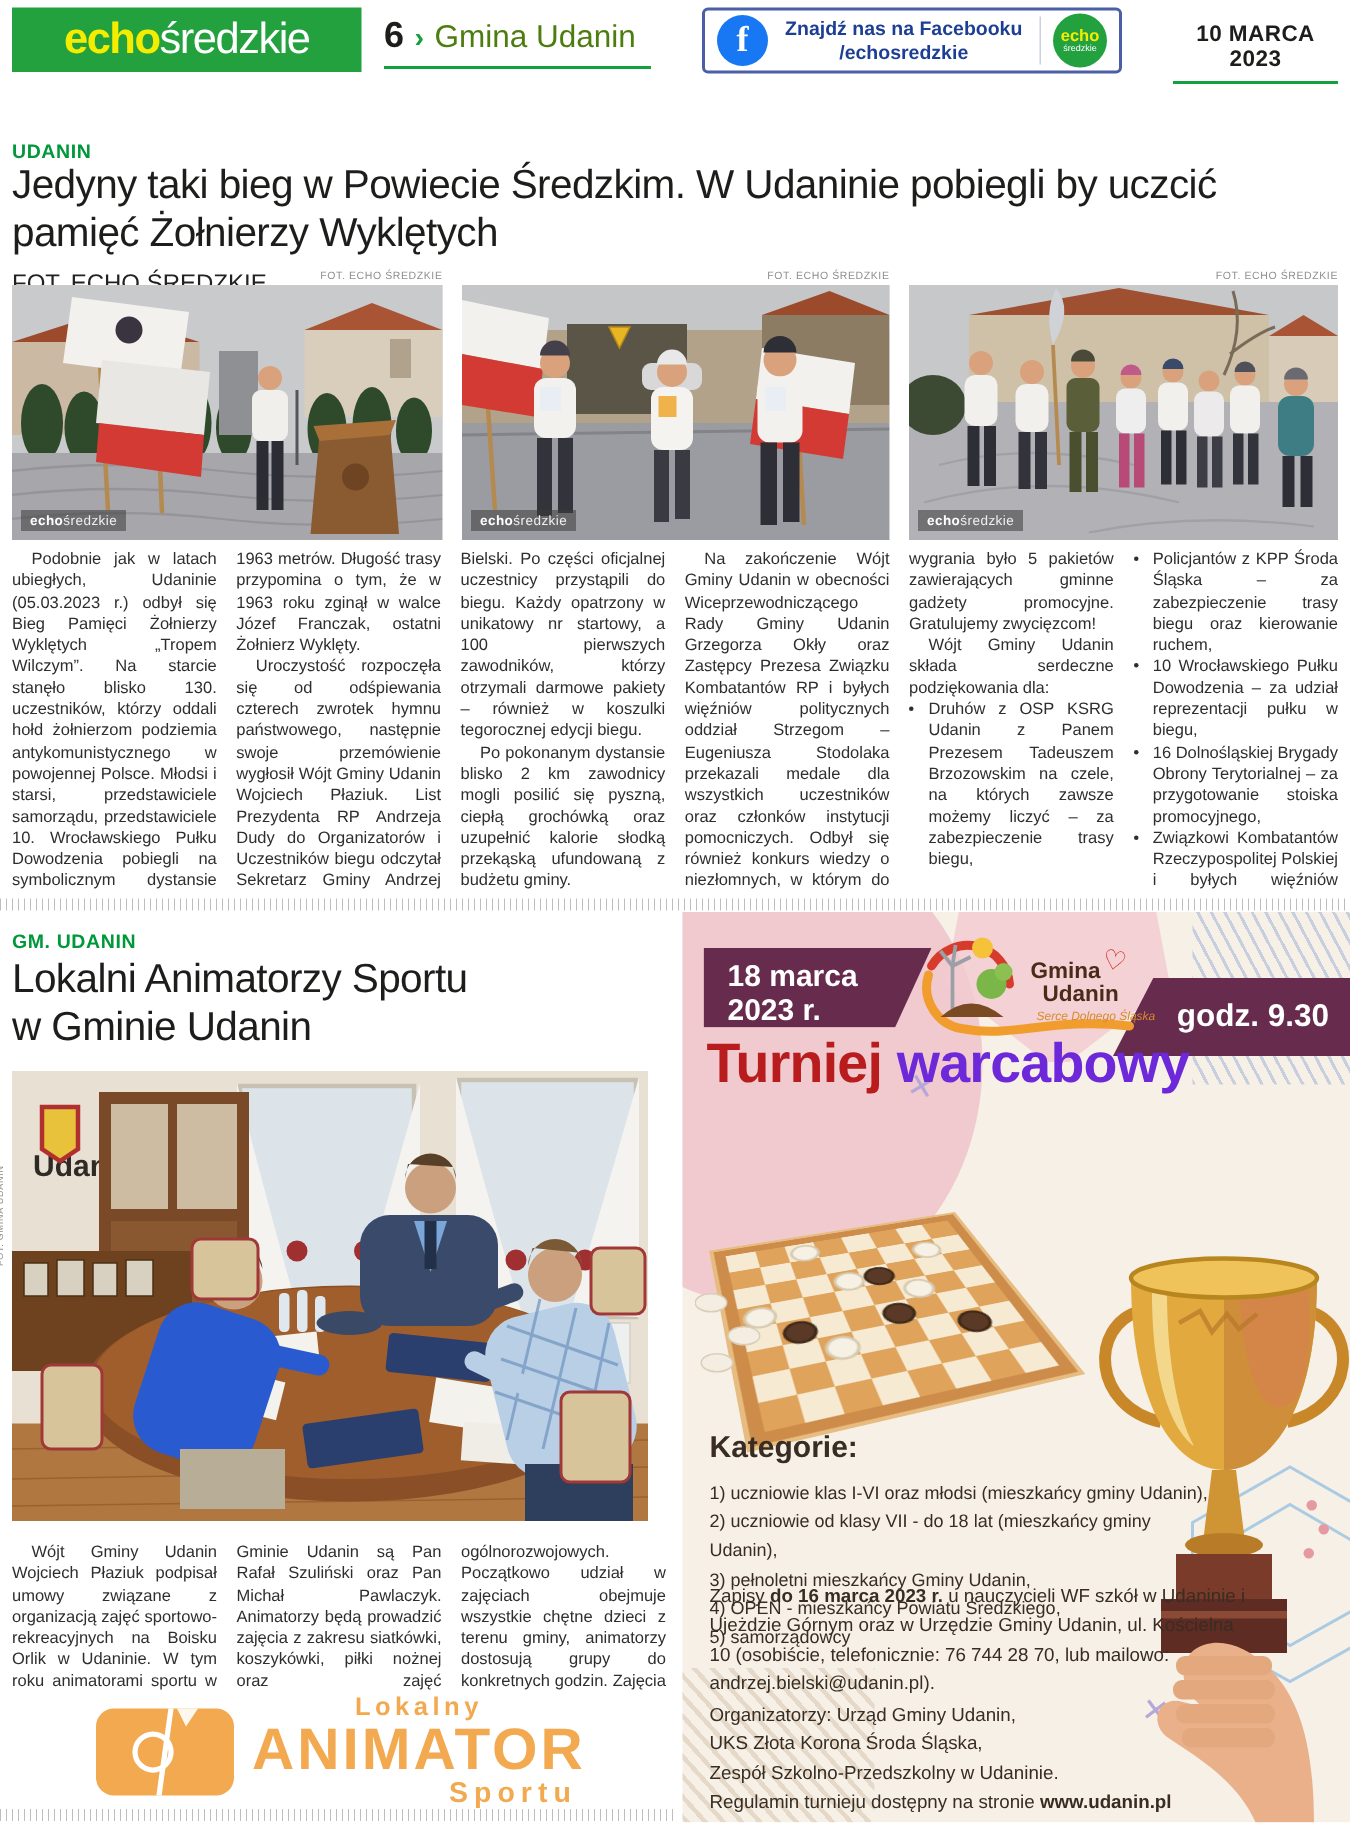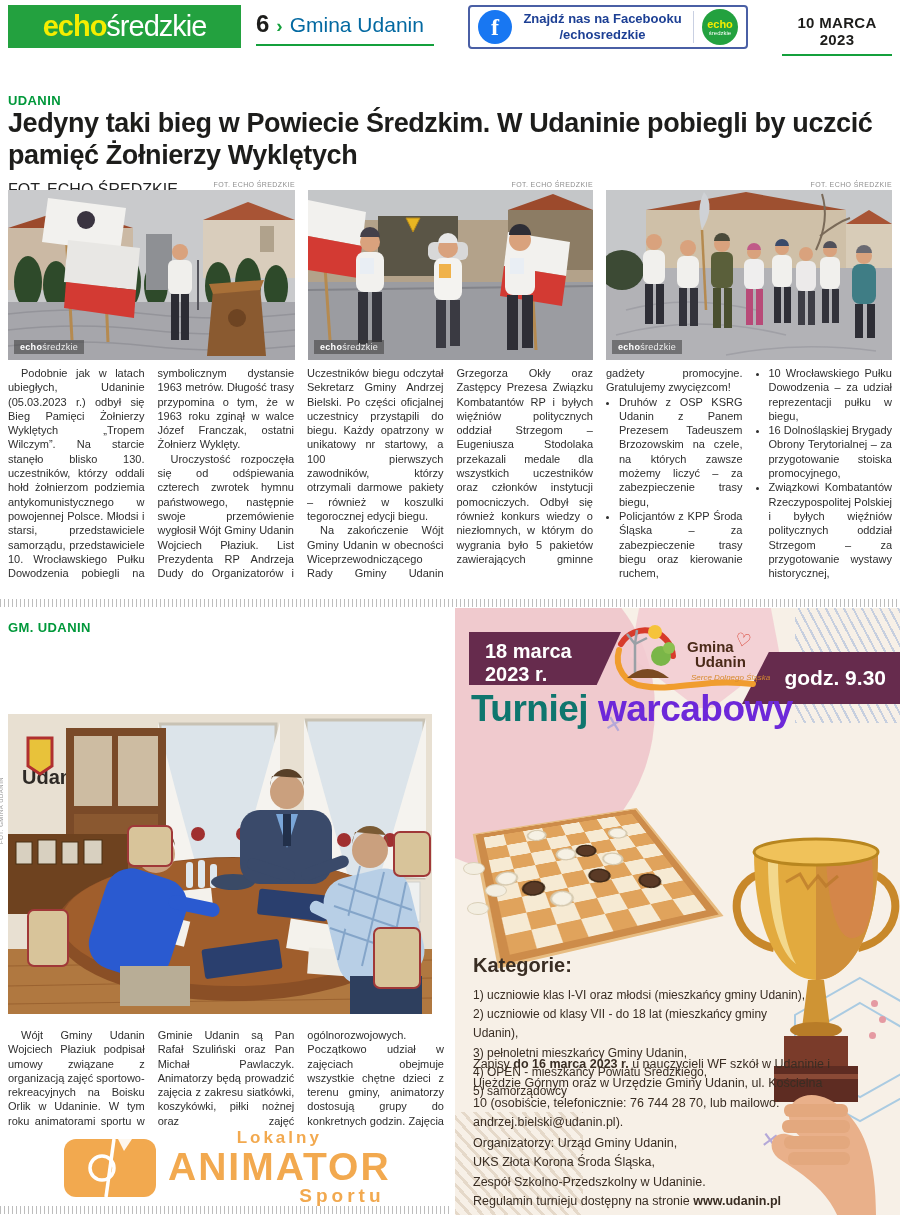--- a/index.html
+++ b/index.html
@@ -8,38 +8,38 @@
 
   
   .masthead{position:absolute;left:8px;top:5px;width:233px;height:43px;background:#23a13f;
     display:flex;align-items:center;justify-content:center;}
   .masthead .echo{color:#f5ed00;font-weight:700;font-size:29px;letter-spacing:-1px;}
   .masthead .sredzkie{color:#ffffff;font-weight:300;font-size:29px;letter-spacing:-1px;}
   .section-block{position:absolute;left:256px;top:10px;width:178px;}
   .section-inner{display:flex;align-items:baseline;gap:7px;}
   .page-num{font-size:24px;font-weight:700;color:#1d1d1b;}
   .chev{font-size:19px;font-weight:700;color:#14a03c;}
-  .section-name{font-size:21px;font-weight:500;color:#0369a1;}
+  .section-name{font-size:21px;font-weight:500;color:#4d7c0f;}
   .green-rule{height:2px;background:#14a03c;margin-top:6px;}
   .fb-badge{position:absolute;left:468px;top:5px;width:280px;height:44px;border:2px solid #4a5fa5;
     border-radius:4px;background:#fff;display:flex;align-items:center;padding:0 8px;box-sizing:border-box;gap:8px;}
   .fb-circle{width:34px;height:34px;border-radius:50%;background:#1877f2;color:#fff;
     display:flex;align-items:center;justify-content:center;font-weight:700;font-size:24px;font-family:"Liberation Serif",serif;}
   .fb-text{flex:1;text-align:center;color:#1c3f94;font-weight:700;font-size:13px;line-height:1.25;}
   .fb-div{width:1px;height:32px;background:#c9d0e2;}
   .mini-echo{width:36px;height:36px;border-radius:50%;background:#23a13f;display:flex;flex-direction:column;
     align-items:center;justify-content:center;line-height:1;}
   .mini-echo .e1{color:#f5ed00;font-weight:700;font-size:11px;}
   .mini-echo .e2{color:#fff;font-size:6px;}
   .date-block{position:absolute;right:8px;top:14px;width:110px;text-align:center;}
   .date-text{font-size:15px;font-weight:700;color:#1d1d1b;letter-spacing:.3px;}
 
   
   .kicker{font-size:13px;font-weight:700;color:#00983a;letter-spacing:.4px;}
-  .headline{font-weight:700;color:#1d1d1b;letter-spacing:-.4px;}
+  .headline{font-weight:400;color:#1d1d1b;letter-spacing:-.4px;}
   .credit{font-size:7px;color:#8f8f8f;letter-spacing:.4px;text-align:right;}
   .photo{position:absolute;overflow:hidden;background:#b9bcbf;}
   .wm{position:absolute;left:6px;bottom:6px;background:rgba(60,60,60,.55);color:#eee;
     font-size:9px;padding:2px 6px;letter-spacing:.3px;}
   .wm b{color:#fff;}
   .ticks{position:absolute;height:8px;
     background-image:repeating-linear-gradient(90deg,#bdbdbd 0 1px,transparent 1px 4px);}
 
   #a1-kicker{position:absolute;left:8px;top:93px;}
   #a1-headline{position:absolute;left:8px;top:108px;width:880px;font-size:27px;line-height:1.17;}
@@ -83,21 +83,21 @@
   .pinkdot{position:absolute;width:7px;height:7px;border-radius:50%;background:#e59aa2;}
 
   .banner{position:absolute;background:#662b4d;color:#fff;font-weight:700;}
   #banner-date{left:14px;top:24px;width:152px;height:53px;padding:8px 0 0 16px;box-sizing:border-box;
     font-size:20px;line-height:1.15;clip-path:polygon(0 0,100% 0,84% 100%,0 100%);}
   #banner-time{right:0;top:44px;width:158px;height:52px;display:flex;align-items:center;justify-content:flex-end;
     padding-right:14px;box-sizing:border-box;font-size:21px;clip-path:polygon(17% 0,100% 0,100% 100%,0 100%);}
   #gu-logo{position:absolute;left:148px;top:8px;}
 
   #poster-title{position:absolute;left:16px;top:80px;width:420px;font-size:37px;font-weight:700;letter-spacing:-.5px;}
-  .t-plum{color:#0f766e;}
+  .t-plum{color:#b91c1c;}
   .t-orange{color:#6d28d9;}
   #poster-sub{position:absolute;right:16px;top:142px;text-align:right;font-size:27px;line-height:1.18;
     font-weight:700;color:#5c2443;}
 
   #board-wrap{position:absolute;left:4px;top:158px;width:250px;height:210px;}
   #board{position:absolute;left:28px;top:8px;width:176px;height:176px;background-color:#f6ead3;
     background-image:linear-gradient(45deg,#e0a35c 25%,transparent 25% 75%,#e0a35c 75%),
       linear-gradient(45deg,#e0a35c 25%,transparent 25% 75%,#e0a35c 75%);
     background-position:0 0,22px 22px;background-size:44px 44px;
     border:8px solid #cd8c4a;outline:3px solid #e7bc81;
@@ -328,35 +328,41 @@
       </g>
       <line x1="96" y1="40" x2="100" y2="120" stroke="#b58a50" stroke-width="2.5"></line>
       <path d="M96,40 q14,-24 2,-38 q-8,16 -2,38" fill="#cfd2d6"></path>
     </svg>
     <div class="wm"><b>echo</b><span>średzkie</span></div>
   </div>
 
   <div id="a1-body">
     <p>Podobnie jak w latach ubiegłych, Udaninie (05.03.2023 r.) odbył się Bieg Pamięci Żołnierzy Wyklętych „Tropem Wilczym”. Na starcie stanęło blisko 130. uczestników, którzy oddali hołd żołnierzom podziemia antykomunistycznego w powojennej Polsce. Młodsi i starsi, przedstawiciele samorządu, przedstawiciele 10. Wrocławskiego Pułku Dowodzenia pobiegli na symbolicznym dystansie 1963 metrów. Długość trasy przypomina o tym, że w 1963 roku zginął w walce Józef Franczak, ostatni Żołnierz Wyklęty.</p>
     <p>Uroczystość rozpoczęła się od odśpiewania czterech zwrotek hymnu państwowego, następnie swoje przemówienie wygłosił Wójt Gminy Udanin Wojciech Płaziuk. List Prezydenta RP Andrzeja Dudy do Organizatorów i Uczestników biegu odczytał Sekretarz Gminy Andrzej Bielski. Po części oficjalnej uczestnicy przystąpili do biegu. Każdy opatrzony w unikatowy nr startowy, a 100 pierwszych zawodników, którzy otrzymali darmowe pakiety – również w koszulki tegorocznej edycji biegu.</p>
+    <p>Po pokonanym dystansie blisko 2 km zawodnicy mogli posilić się pyszną, ciepłą grochówką oraz uzupełnić kalorie słodką przekąską ufundowaną z budżetu gminy.</p>
     <p>Na zakończenie Wójt Gminy Udanin w obecności Wiceprzewodniczącego Rady Gminy Udanin Grzegorza Okły oraz Zastępcy Prezesa Związku Kombatantów RP i byłych więźniów politycznych oddział Strzegom – Eugeniusza Stodolaka przekazali medale dla wszystkich uczestników oraz członków instytucji pomocniczych. Odbył się również konkurs wiedzy o niezłomnych, w którym do wygrania było 5 pakietów zawierających gminne gadżety promocyjne. Gratulujemy zwycięzcom!</p>
+    <p>Wójt Gminy Udanin składa serdeczne podziękowania dla:</p>
     <ul>
       <li>Druhów z OSP KSRG Udanin z Panem Prezesem Tadeuszem Brzozowskim na czele, na których zawsze możemy liczyć – za zabezpieczenie trasy biegu,</li>
       <li>Policjantów z KPP Środa Śląska – za zabezpieczenie trasy biegu oraz kierowanie ruchem,</li>
       <li>10 Wrocławskiego Pułku Dowodzenia – za udział reprezentacji pułku w biegu,</li>
       <li>16 Dolnośląskiej Brygady Obrony Terytorialnej – za przygotowanie stoiska promocyjnego,</li>
       <li>Związkowi Kombatantów Rzeczypospolitej Polskiej i byłych więźniów politycznych oddział Strzegom – za przygotowanie wystawy historycznej,</li>
 
     </ul>
 
   </div>
 
   <div class="ticks" style="left:0;top:599px;width:900px;"></div>
 
   <div id="a2-kicker" class="kicker">GM. UDANIN</div>
+  <h2 id="a2-headline" class="headline" style="margin:0;">
+    <span>Lokalni Animatorzy Sportu</span><br>
+    <span>w Gminie Udanin</span>
+  </h2>
 
   <div class="vcredit">FOT. GMINA UDANIN</div>
 
   <div class="photo" id="a2-photo">
     <svg width="424" height="300" viewBox="0 0 424 300">
       <rect width="424" height="300" fill="#e8e0d2"></rect>
       <rect x="0" y="235" width="424" height="65" fill="#b07840"></rect>
       <g stroke="#9a6230" stroke-width="1">
           <line x1="0" y1="252" x2="424" y2="246"></line>
           <line x1="0" y1="272" x2="424" y2="264"></line>

